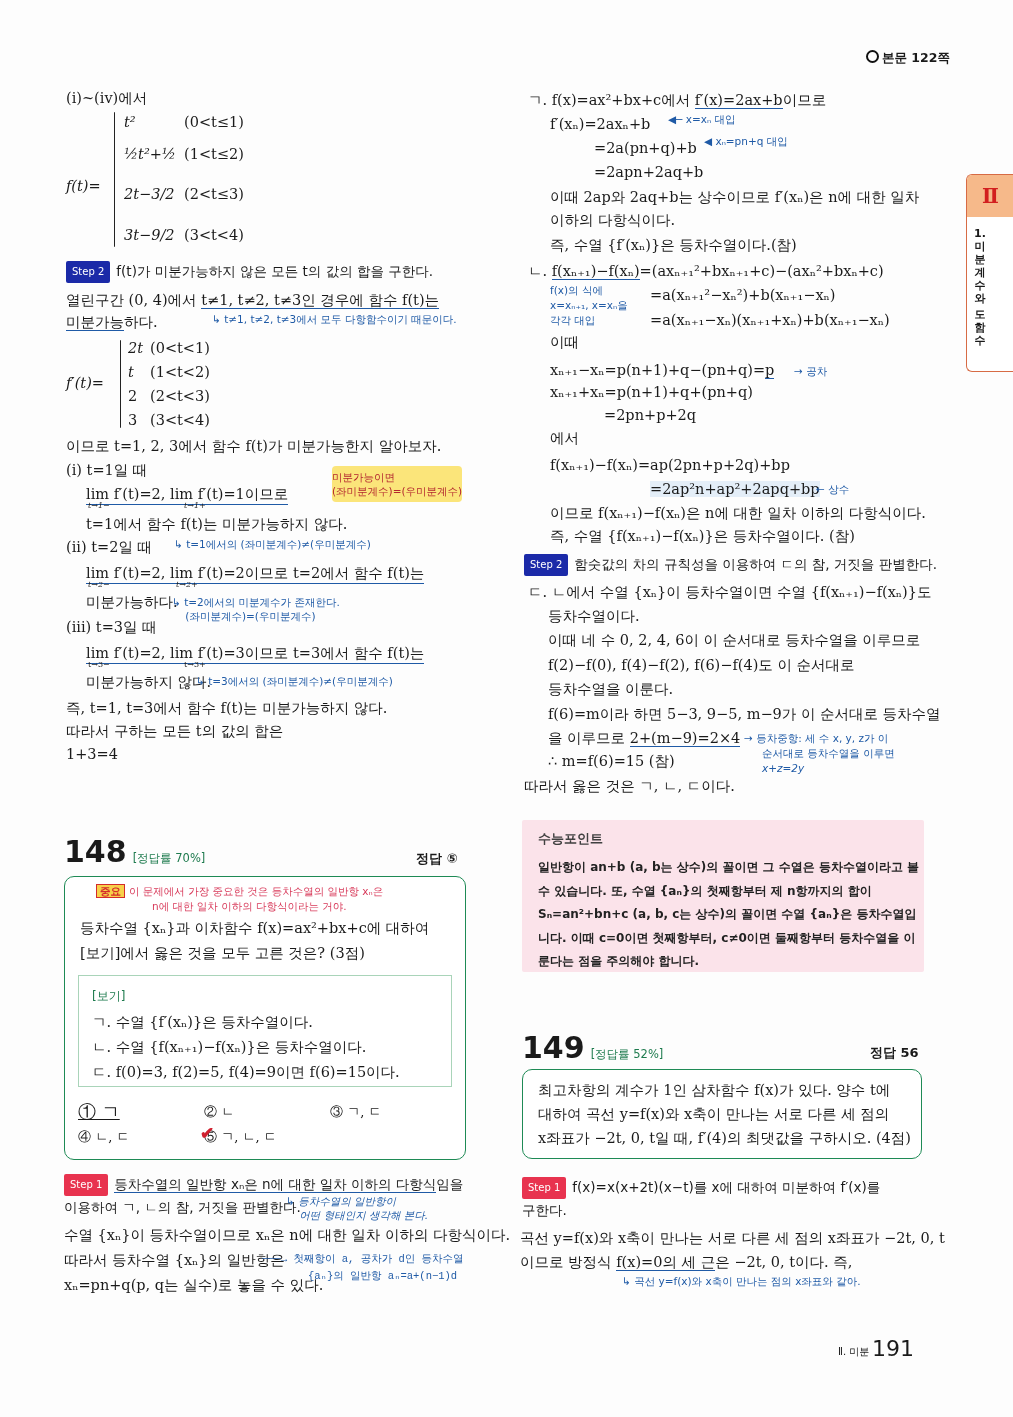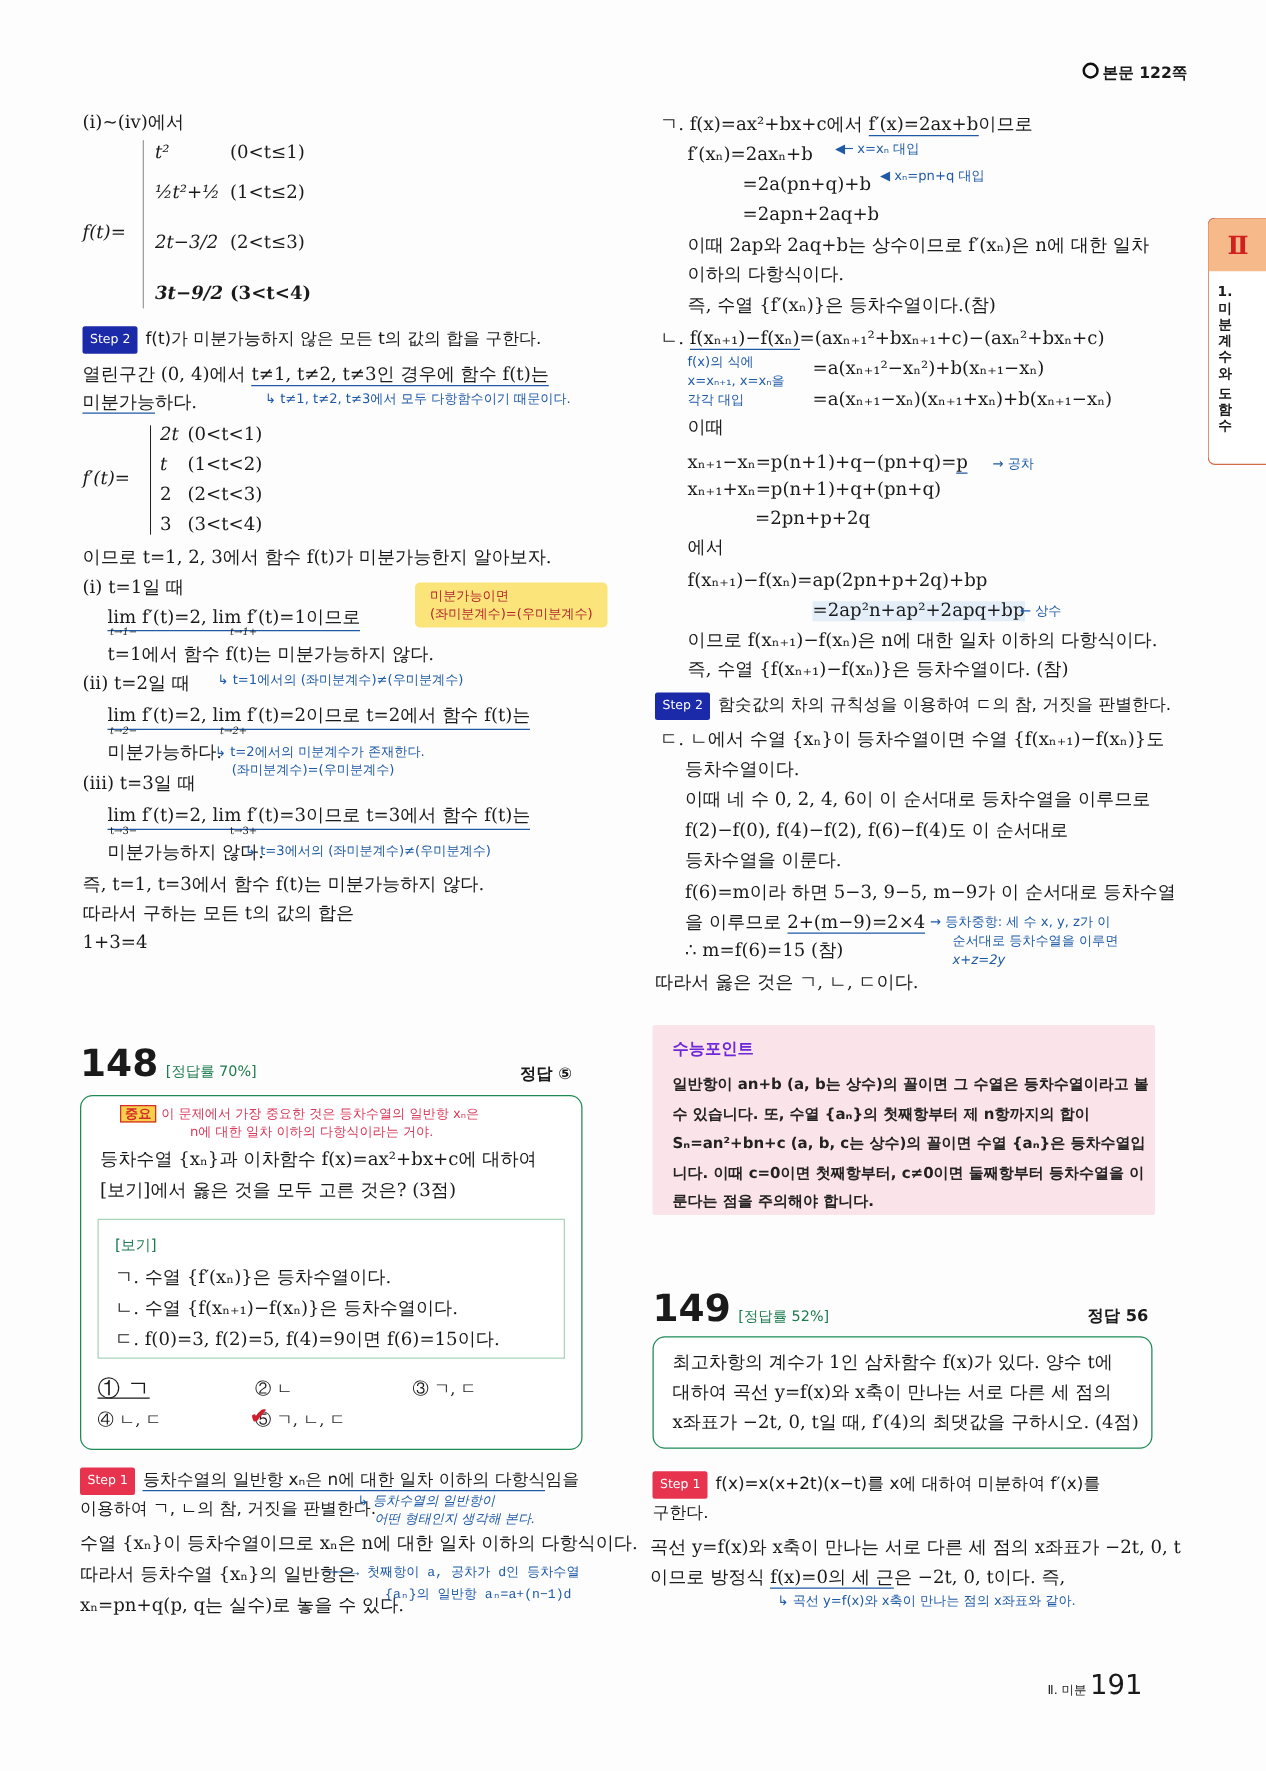--- a/index.html
+++ b/index.html
@@ -13,21 +13,21 @@
   .step{display:inline-block;font-family:"DejaVu Sans","Liberation Sans",sans-serif;font-size:10px;color:#fff;padding:1px 6px;border-radius:2px;margin-right:6px;vertical-align:1px;}
   .step.s2{background:#1b2aa8;}
   .step.s1{background:#e8334f;}
   .heading{font-family:"DejaVu Sans","Liberation Sans",sans-serif;font-size:13.5px;}
   .brace{position:absolute;border-left:1.5px solid #222;border-radius:8px 0 0 8px;}
   .qnum{font-family:"DejaVu Sans","Liberation Sans",sans-serif;font-weight:bold;font-size:30px;color:#1a1a1a;}
   .rate{font-family:"DejaVu Sans","Liberation Sans",sans-serif;font-size:11.5px;color:#1e7b4e;margin-left:6px;}
   .ans{font-family:"DejaVu Sans","Liberation Sans",sans-serif;font-weight:bold;font-size:13px;position:absolute;}
   .qbox{position:absolute;border:1.5px solid #1e8a55;border-radius:10px;background:#fff;}
   .bogi{position:absolute;border:1px solid #a9d4b9;background:#fff;}
-  .callout{position:absolute;background:#fbe57a;border-radius:4px;font-family:"DejaVu Sans","Liberation Sans",sans-serif;font-size:10.5px;color:#b3262e;padding:4px 12px;line-height:14px;}
+  .callout{position:absolute;background:#fbe57a;border-radius:4px;font-family:"DejaVu Sans","Liberation Sans",sans-serif;font-size:10.5px;color:#b3262e;padding:4px 0;line-height:14px;}
   .pinkbox{position:absolute;background:#fbe3ea;border-radius:2px;}
   .tab{position:absolute;}
 </style>
 </head>
 <body>
 
 <div class="abs sans" style="left:866px;top:50px;font-size:12.5px;font-weight:bold;">
   <span style="display:inline-block;width:9px;height:9px;border:2.5px solid #111;border-radius:50%;vertical-align:-1px;margin-right:3px;"></span><span>본문 122쪽</span>
 </div>
 
@@ -45,21 +45,21 @@
     <div>수</div>
   </div>
 </div>
 
 <div class="line" style="left:66px;top:88px;">(i)~(iv)에서</div>
 <div class="line" style="left:66px;top:176px;font-style:italic;">f(t)=</div>
 <div class="brace" style="left:114px;top:112px;height:135px;"></div>
 <div class="line" style="left:124px;top:112px;"><span style="display:inline-block;width:60px;font-style:italic;">t²</span><span>(0&lt;t≤1)</span></div>
 <div class="line" style="left:124px;top:144px;"><span style="display:inline-block;width:60px;font-style:italic;">½t²+½</span><span>(1&lt;t≤2)</span></div>
 <div class="line" style="left:124px;top:184px;"><span style="display:inline-block;width:60px;font-style:italic;">2t−3/2</span><span>(2&lt;t≤3)</span></div>
-<div class="line" style="left:124px;top:225px;font-weight:bold;"><span style="display:inline-block;width:60px;font-style:italic;">3t−9/2</span><span>(3&lt;t&lt;4)</span></div>
+<div class="line" style="left:124px;top:225px;"><span style="display:inline-block;width:60px;font-style:italic;">3t−9/2</span><span>(3&lt;t&lt;4)</span></div>
 
 <div class="line heading" style="left:66px;top:261px;">
   <span class="step s2">Step 2</span><span>f(t)가 미분가능하지 않은 모든 t의 값의 합을 구한다.</span>
 </div>
 <div class="line" style="left:66px;top:290px;">
   <span>열린구간 (0, 4)에서 </span><span class="ul">t≠1, t≠2, t≠3인 경우에 함수 f(t)는</span>
 </div>
 <div class="line" style="left:66px;top:312px;">
   <span class="ul">미분가능</span><span>하다.</span>
 </div>
@@ -175,21 +175,21 @@
   <span class="step s1">Step 1</span><span class="ul">등차수열의 일반항 xₙ은 n에 대한 일차 이하의 다항식</span><span>임을</span>
 </div>
 <div class="line heading" style="left:64px;top:1197px;">이용하여 ㄱ, ㄴ의 참, 거짓을 판별한다.</div>
 <div class="note" style="left:286px;top:1194px;font-style:italic;">↳ <span>등차수열의 일반항이</span><br>&nbsp;&nbsp;&nbsp;&nbsp;<span>어떤 형태인지 생각해 본다.</span></div>
 <div class="line" style="left:64px;top:1225px;">수열 {xₙ}이 등차수열이므로 xₙ은 n에 대한 일차 이하의 다항식이다.</div>
 <div class="line" style="left:64px;top:1250px;">따라서 등차수열 {xₙ}의 일반항은</div>
 <div class="note" style="left:262px;top:1251px;line-height:17px;font-family:Liberation Mono, monospace;">───→ <span>첫째항이 a, 공차가 d인 등차수열</span><br><span style="padding-left:46px;">{aₙ}의 일반항 aₙ=a+(n−1)d</span></div>
 <div class="line" style="left:64px;top:1275px;">xₙ=pn+q(p, q는 실수)로 놓을 수 있다.</div>
 
 <div class="pinkbox" style="left:522px;top:820px;width:402px;height:152px;"></div>
-<div class="abs sans" style="left:538px;top:830px;font-size:13px;font-weight:bold;color:#6d28d9;">수능포인트</div>
+<div class="abs sans" style="left:538px;top:830px;font-size:13px;font-weight:bold;color:#404040;">수능포인트</div>
 <div class="abs sans" style="left:538px;top:856px;font-size:12px;line-height:23.5px;font-weight:bold;color:#222;">
   <div>일반항이 an+b (a, b는 상수)의 꼴이면 그 수열은 등차수열이라고 볼</div>
   <div>수 있습니다. 또, 수열 {aₙ}의 첫째항부터 제 n항까지의 합이</div>
   <div>Sₙ=an²+bn+c (a, b, c는 상수)의 꼴이면 수열 {aₙ}은 등차수열입</div>
   <div>니다. 이때 c=0이면 첫째항부터, c≠0이면 둘째항부터 등차수열을 이</div>
   <div>룬다는 점을 주의해야 합니다.</div>
 </div>
 
 <div class="abs" style="left:522px;top:1030px;">
   <span class="qnum">149</span><span class="rate">[정답률 52%]</span>

